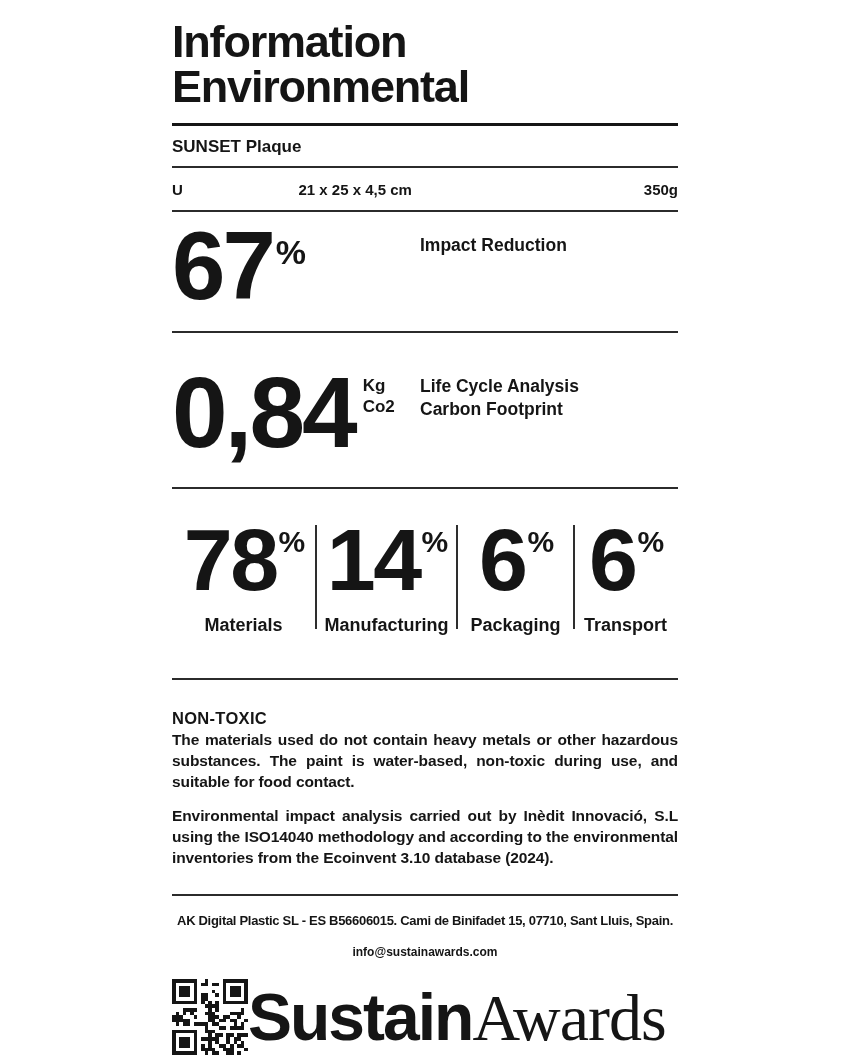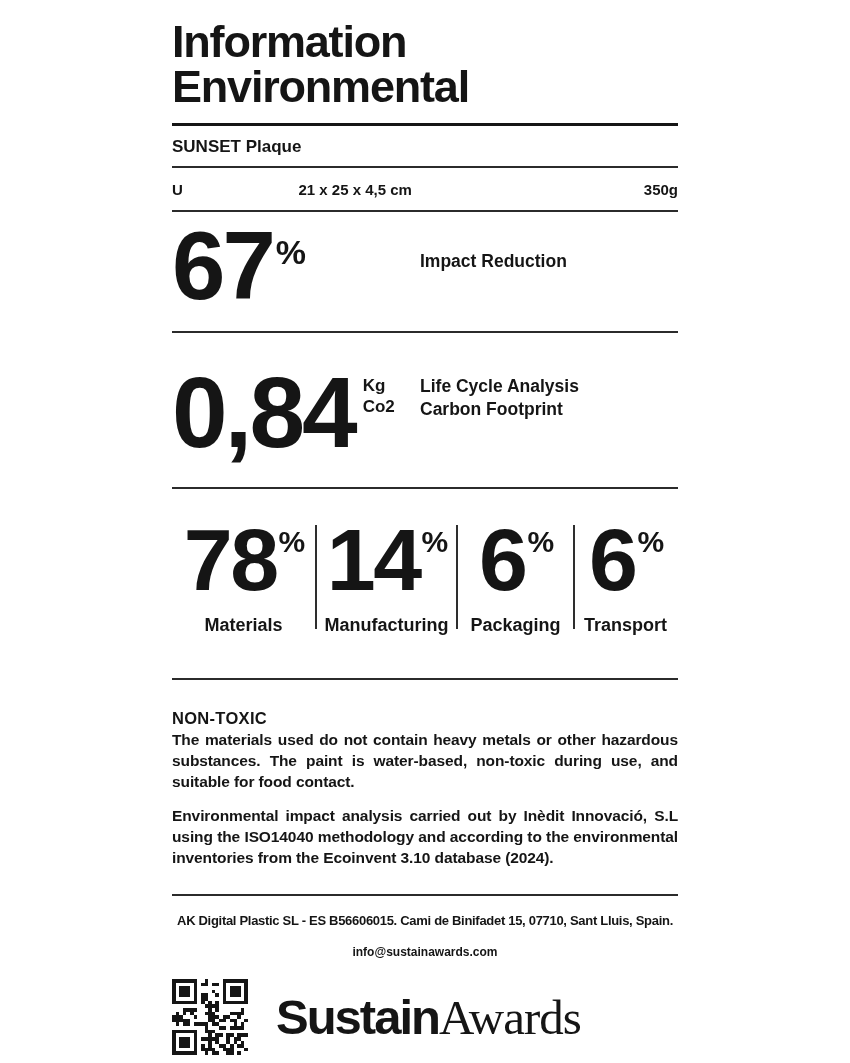--- a/index.html
+++ b/index.html
@@ -44,21 +44,21 @@
     vertical-align:top; position:relative; top:9px; left:3px; letter-spacing:0;
   }
   .unit-stack {
     display:inline-block; vertical-align:top; margin-left:8px; margin-top:6px;
     font-size:17px; line-height:21px; font-weight:700; letter-spacing:0;
   }
   .unit-stack span { display:block; }
   .metric-label {
     position:absolute; left:248px; font-size:17.5px; line-height:23px; font-weight:700;
   }
-  .metric-impact .metric-label { top:38px; }
+  .metric-impact .metric-label { top:22px; }
   .metric-carbon .metric-label { top:42px; }
 
   
   .breakdown { display:flex; padding:38px 0 42px; }
   .bcol { display:flex; flex-direction:column; align-items:center;gap:8px; }
   .bcol-1 { width:143px; } .bcol-2 { width:139px; } .bcol-3 { width:115px; } .bcol-4 { width:101px; }
   .vdiv { width:2px; background:#2e2e2e; height:104px; align-self:flex-start; margin-top:-2px; }
   .mid-num { font-size:88px; line-height:66px; font-weight:700; letter-spacing:-2.5px; }
   .pct-mid {
     font-size:30px; font-weight:700; display:inline-block; vertical-align:top;
@@ -77,21 +77,21 @@
   .notes .p2 { margin-top:13px; }
 
   
   .footer-company {
     margin-top:17px; text-align:center; font-size:13px; font-weight:700;
     letter-spacing:-0.3px; white-space:nowrap;
   }
   .footer-email { margin-top:17px; text-align:center; font-size:12px; font-weight:700; }
   .logo-row { display:flex; align-items:center; margin-top:20px; }
   .qr { width:76px; height:76px; flex:0 0 76px; }
-  .logo { margin-left:28px; font-size:49px; line-height:54px; white-space:nowrap; letter-spacing:0; }
+  .logo { font-size:66px; line-height:54px; white-space:nowrap; letter-spacing:0; }
   .logo-sustain { font-weight:700; letter-spacing:-2px; }
   .logo-awards { font-family:"Liberation Serif", serif; font-weight:400; letter-spacing:-1px; }
 </style>
 </head>
 <body>
 
 <div class="sheet">
 
   <div class="title">
     <div>Information</div>

